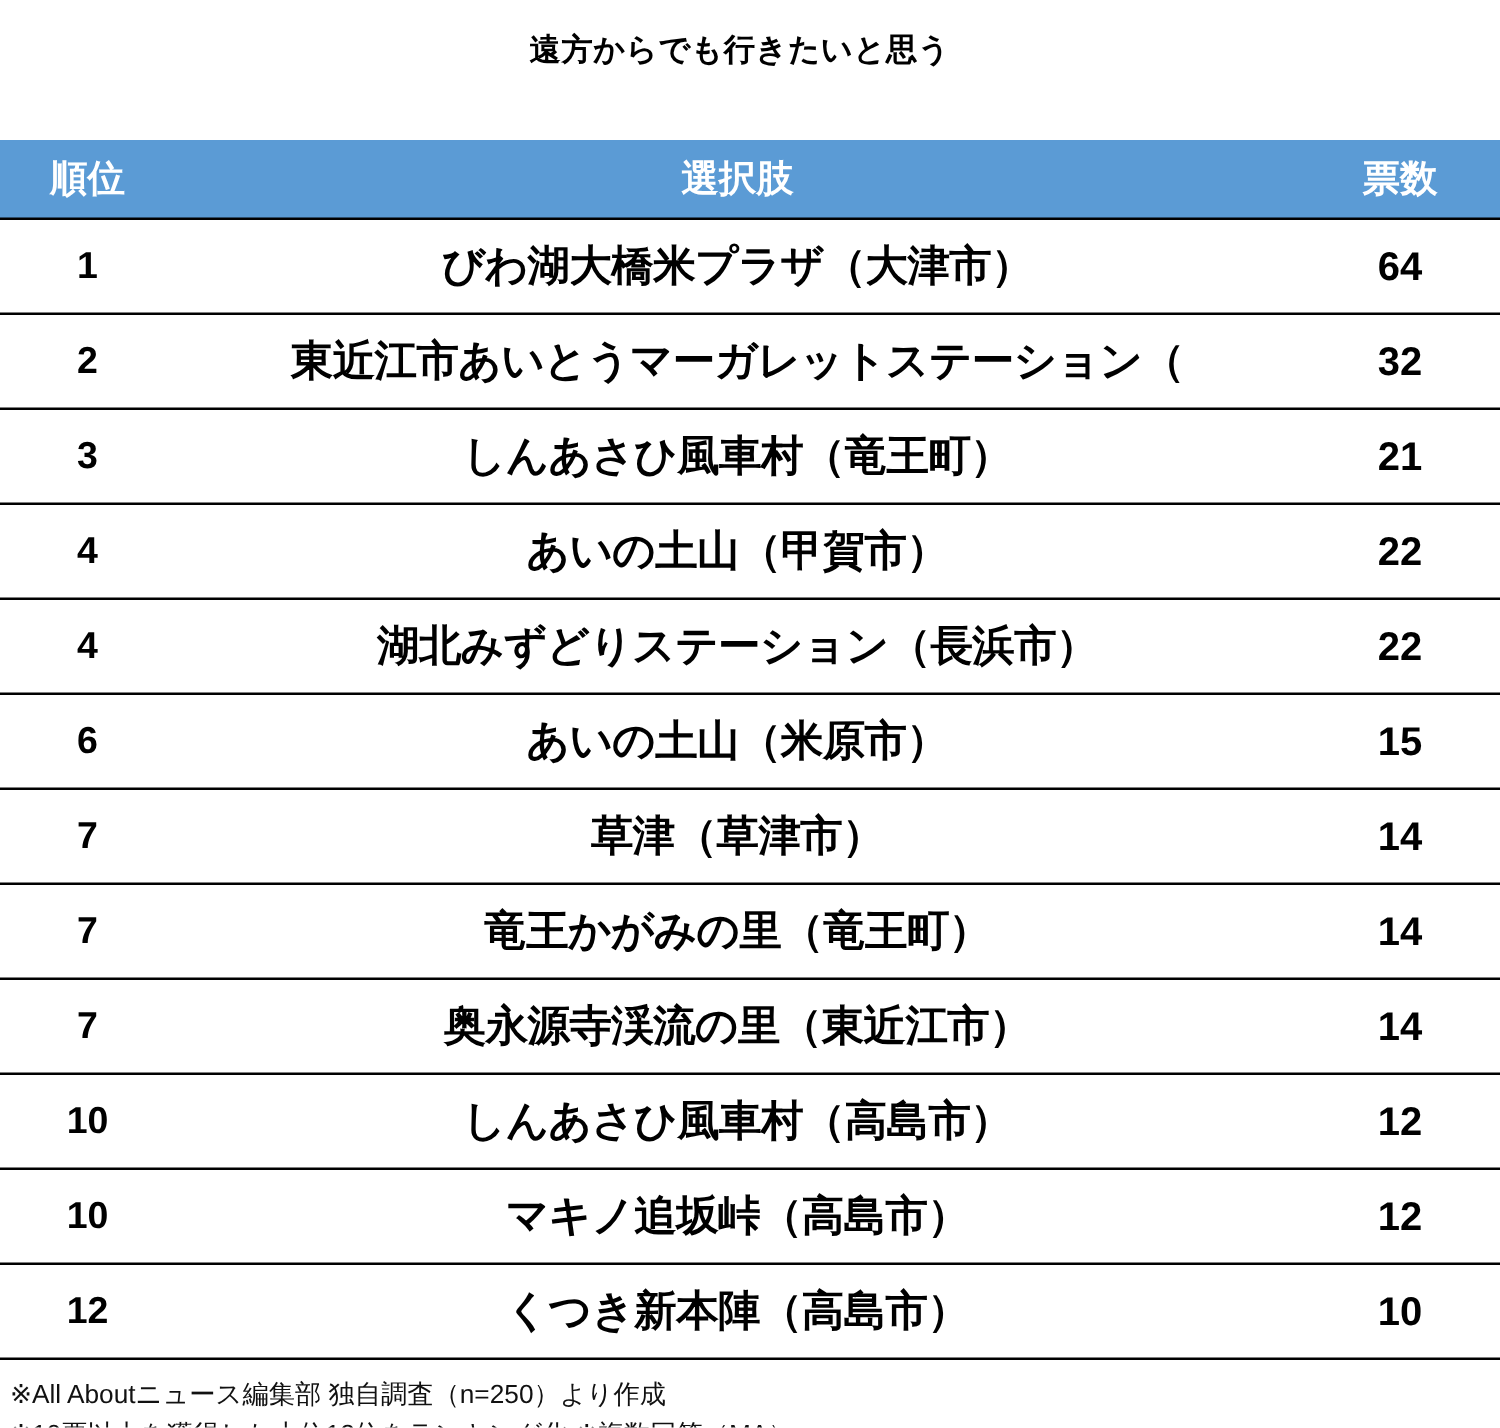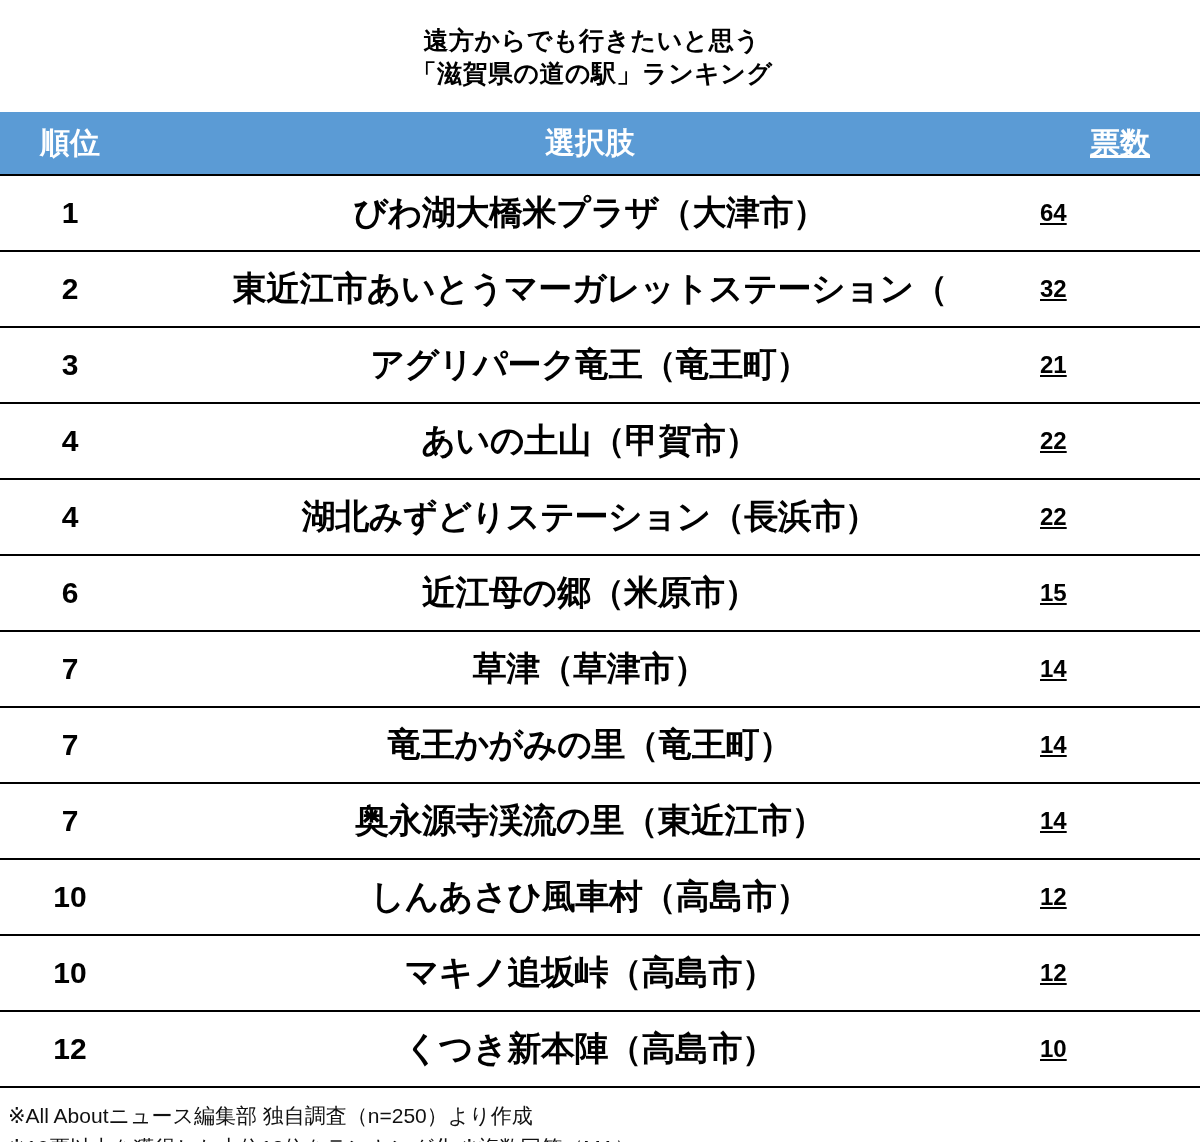--- a/index.html
+++ b/index.html
@@ -63,21 +63,21 @@
     background: #5B9BD5;
     color: #ffffff;
     font-size: 30px;
     font-weight: bold;
     height: 62px;
     padding: 0;
     vertical-align: middle;
   }
   th.col-rank, td.col-rank { width: 140px; text-align: center; }
   th.col-choice, td.col-choice { width: 900px; text-align: center; }
-  th.col-votes, td.col-votes { width: 160px; text-align: center; text-decoration: underline; }
+  th.col-votes, td.col-votes { width: 160px; text-align: center; }
 
   .table tbody td {
     height: 74px;
     padding: 0;
     border-bottom: 2px solid #000000;
     vertical-align: middle;
     font-weight: bold;
   }
   .table tbody tr:first-child td {
     border-top: 2px solid #000000;
@@ -88,22 +88,22 @@
   }
   td.col-choice {
     font-size: 34px;
     text-align: center;
     padding-left: 152px;
     white-space: nowrap;
     overflow: hidden;
     letter-spacing: -0.5px;
   }
   td.col-votes {
-    font-size: 24px;
-    text-align: left;
+    font-size: 32px;
+    text-align: center;
     padding-right: 24px;
   }
 
   
   .footnotes {
     padding: 12px 8px 0 8px;
     font-size: 21px;
     line-height: 1.5;
     color: #111111;
     font-family: "Liberation Sans", "DejaVu Sans", sans-serif;
@@ -114,21 +114,20 @@
   }
 </style>
 </head>
 <body>
 
 <div class="page">
 
   <div class="header">
     <div class="title-block">
       <span class="title-line">遠方からでも行きたいと思う</span>
-      <span class="title-line">「滋賀県の道の駅」ランキング</span>
     </div>
   </div>
 
   <table class="table">
     <thead>
       <tr>
         <th class="col-rank">順位</th>
         <th class="col-choice">選択肢</th>
         <th class="col-votes">票数</th>
       </tr>
@@ -139,36 +138,36 @@
         <td class="col-choice">びわ湖大橋米プラザ（大津市）</td>
         <td class="col-votes">64</td>
       </tr>
       <tr>
         <td class="col-rank">2</td>
         <td class="col-choice">東近江市あいとうマーガレットステーション（</td>
         <td class="col-votes">32</td>
       </tr>
       <tr>
         <td class="col-rank">3</td>
-        <td class="col-choice">アグリパーク竜王（竜王町）</td>
+        <td class="col-choice">しんあさひ風車村（竜王町）</td>
         <td class="col-votes">21</td>
       </tr>
       <tr>
         <td class="col-rank">4</td>
         <td class="col-choice">あいの土山（甲賀市）</td>
         <td class="col-votes">22</td>
       </tr>
       <tr>
         <td class="col-rank">4</td>
         <td class="col-choice">湖北みずどりステーション（長浜市）</td>
         <td class="col-votes">22</td>
       </tr>
       <tr>
         <td class="col-rank">6</td>
-        <td class="col-choice">近江母の郷（米原市）</td>
+        <td class="col-choice">あいの土山（米原市）</td>
         <td class="col-votes">15</td>
       </tr>
       <tr>
         <td class="col-rank">7</td>
         <td class="col-choice">草津（草津市）</td>
         <td class="col-votes">14</td>
       </tr>
       <tr>
         <td class="col-rank">7</td>
         <td class="col-choice">竜王かがみの里（竜王町）</td>

